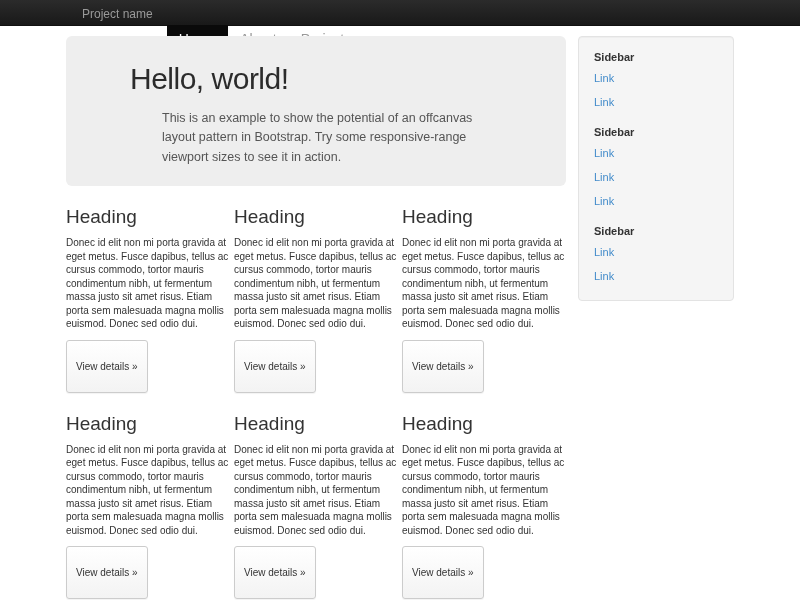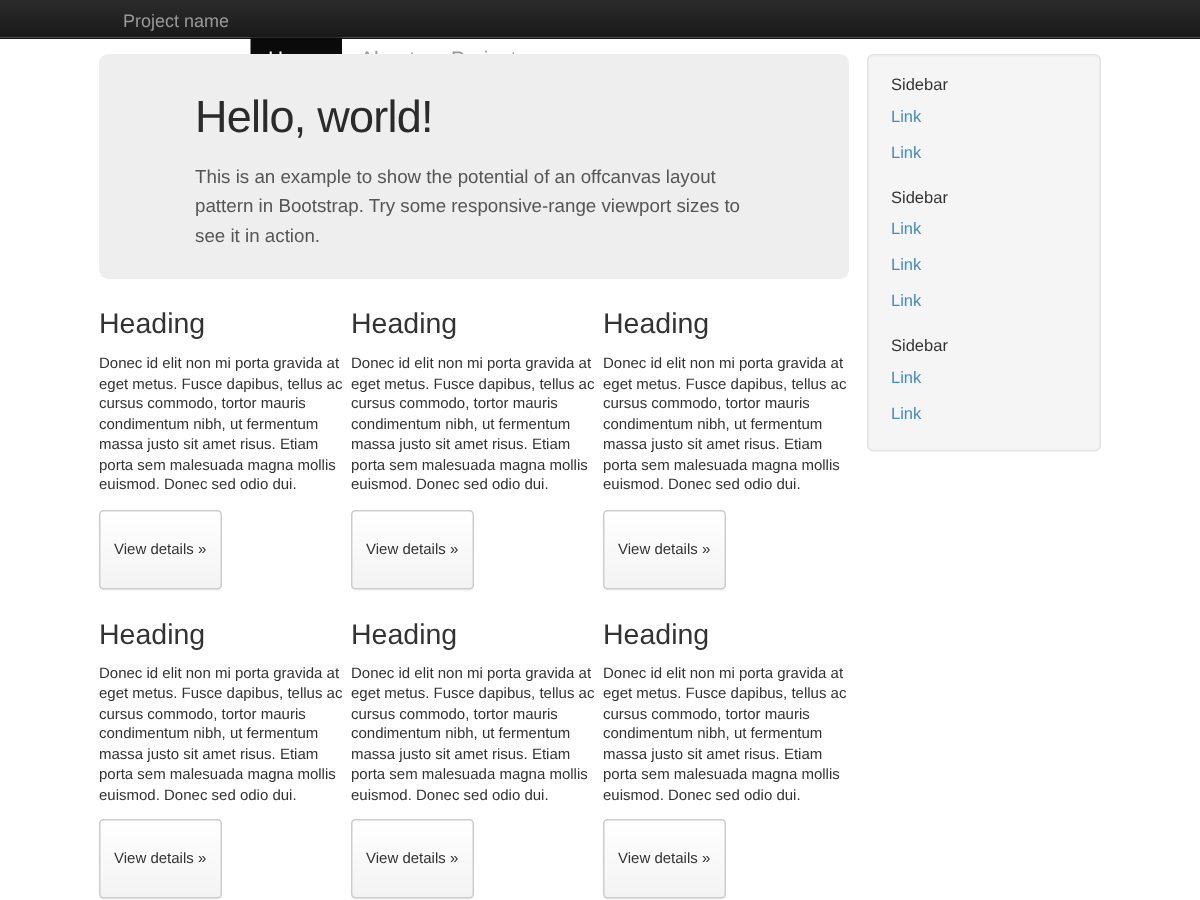--- a/index.html
+++ b/index.html
@@ -39,21 +39,21 @@
   
   .jumbotron {
     margin-top:10px; background:#eeeeee; border-radius:6px;
     padding:26px 64px 24px; height:150px;
   }
   .jumbotron h1 {
     font-size:30px; font-weight:500; color:#2b2b2b;
     letter-spacing:-0.5px; margin-bottom:13px;
   }
   .jumbotron p {
-    font-size:12.5px; line-height:1.55; color:#555;
+    font-size:12.5px; line-height:1.55; color:#555;margin-left:32px;
   }
   
   .cards-row { display:flex; gap:4px; margin-top:4px; }
   .card { flex:1; min-width:0; }
   .card h2 {
     font-size:19px; font-weight:500; color:#333;
     margin:16px 0 8px;
   }
   .card p {
     font-size:10px; line-height:1.35; color:#333; margin-bottom:9px;
@@ -66,21 +66,21 @@
     box-shadow:0 1px 1px rgba(0,0,0,0.05);
   }
   
   .sidebar-well {
     width:156px; margin-top:10px;
     background:#f5f5f5; border:1px solid #e3e3e3; border-radius:4px;
     padding:8px 0 12px;
     box-shadow:inset 0 1px 1px rgba(0,0,0,0.03);
   }
   .sidebar-header {
-    font-size:11px; font-weight:normal; color:#333;
+    font-size:11px; font-weight:bold; color:#333;
     padding:6px 15px 3px;
   }
   .sidebar-section + .sidebar-section .sidebar-header { padding-top:12px; }
   .sidebar-link {
     display:block; font-size:11px; color:#428bca;
     padding:6px 15px; text-decoration:none;
   }
   
   .footer-hr {
     border:0; border-top:1px solid #e5e5e5;

